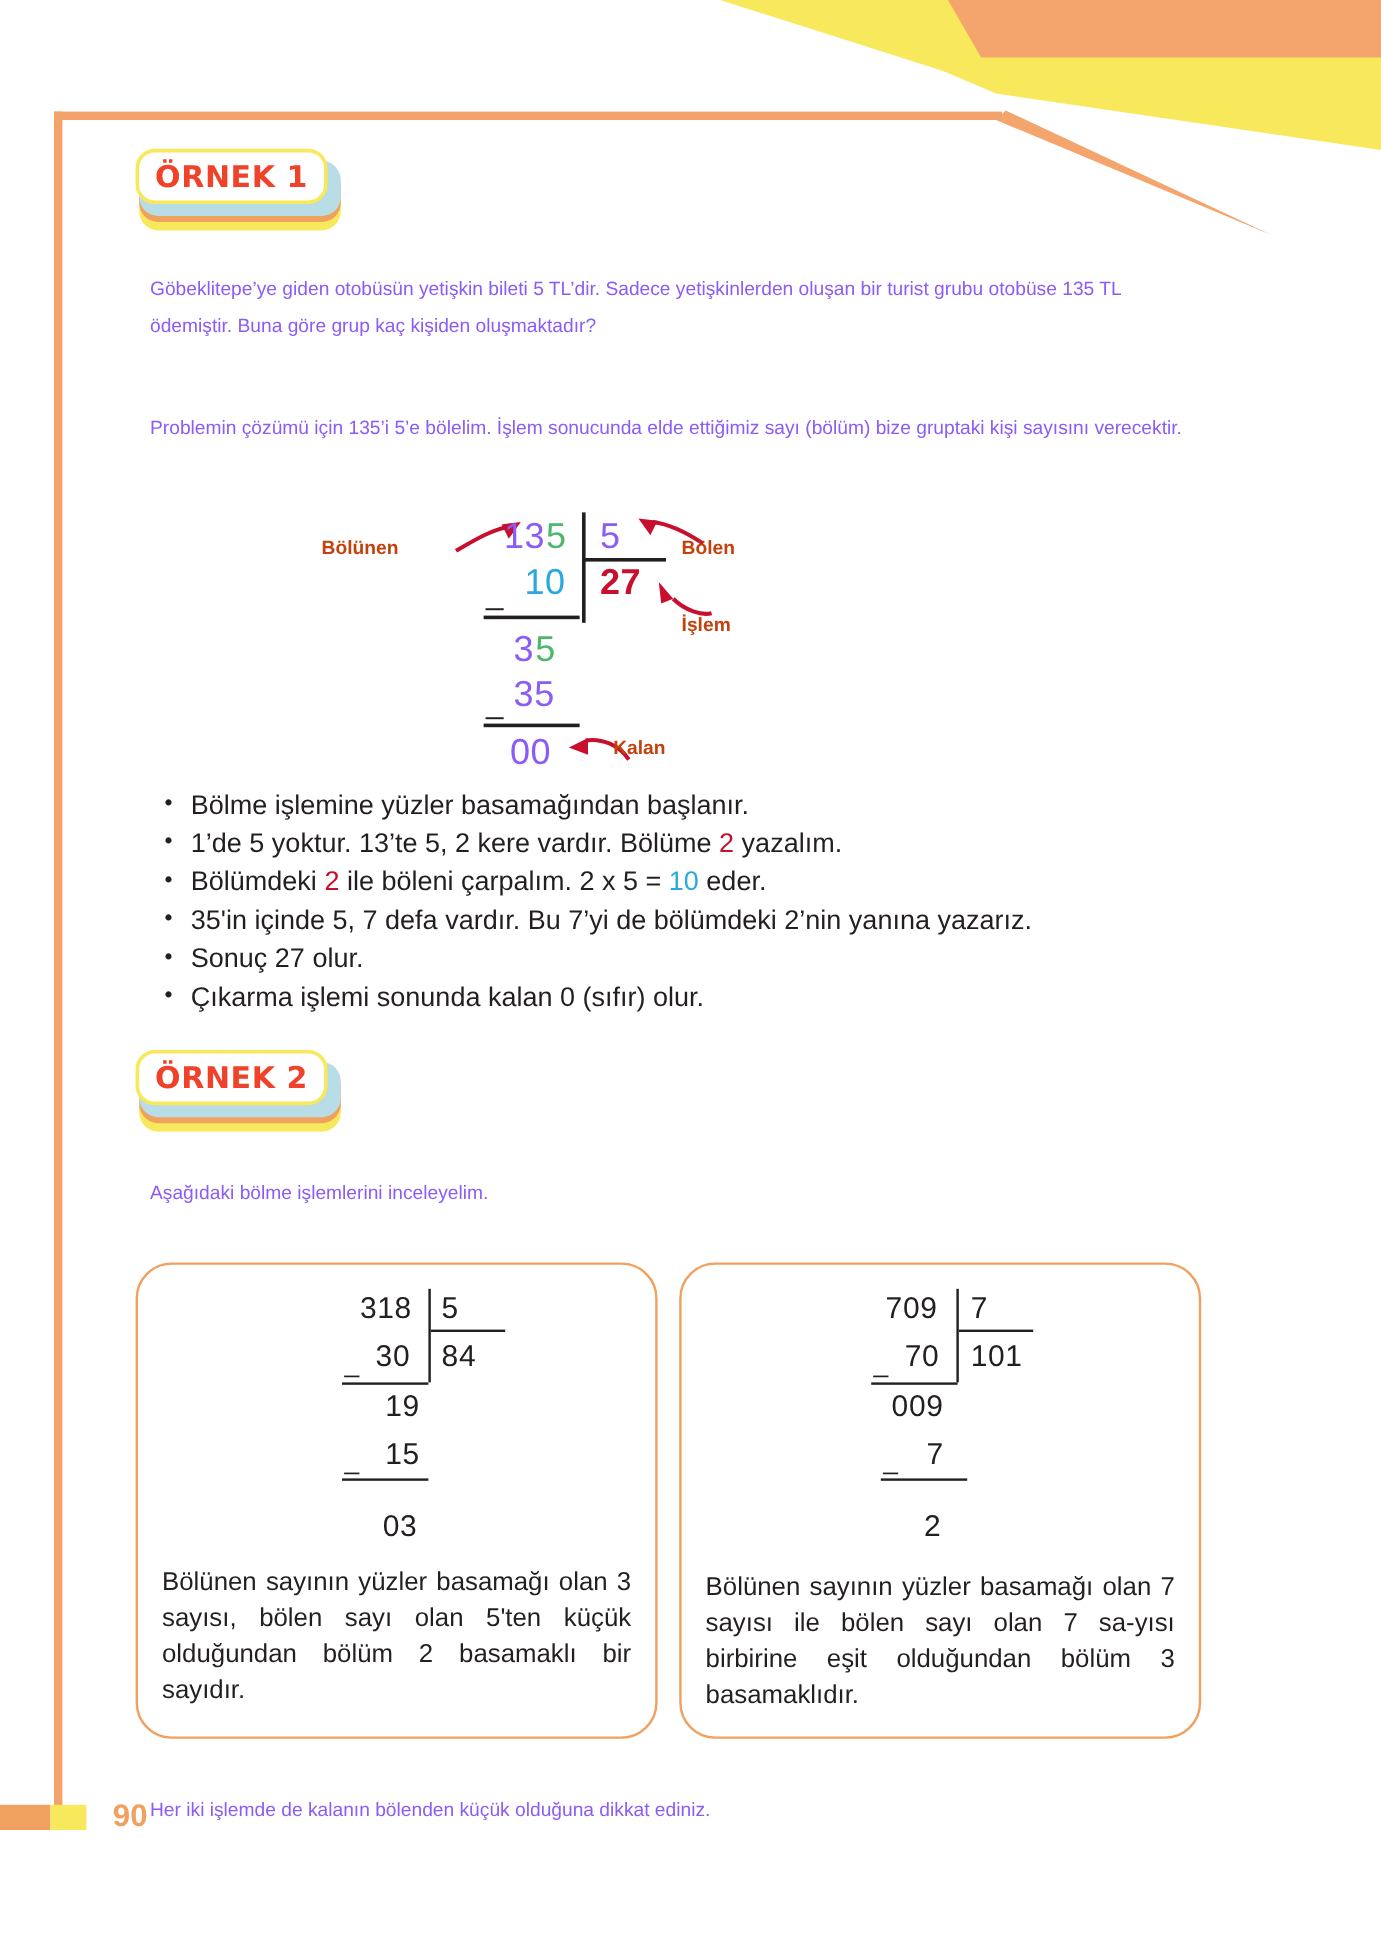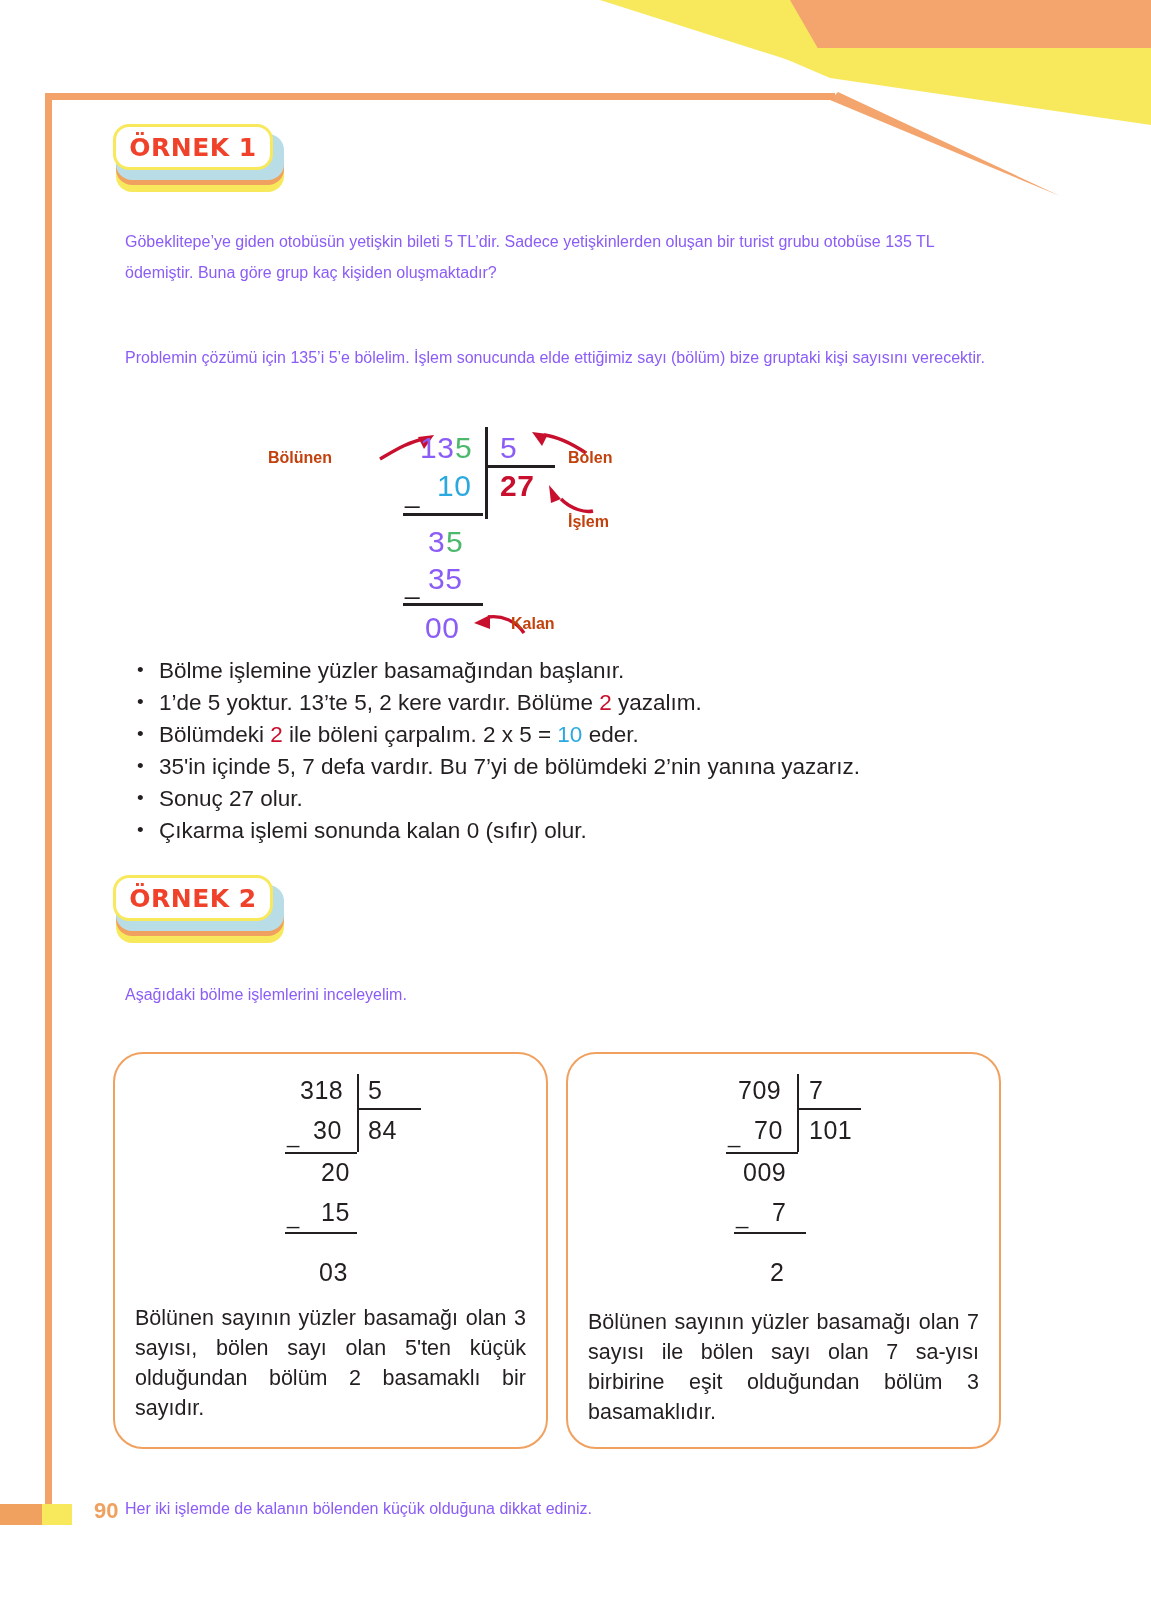--- a/index.html
+++ b/index.html
@@ -223,21 +223,21 @@
     left: 42px;
     top: 1504px;
     width: 30px;
     height: 21px;
     background: #f8e85c;
   }
   .page-number {
     position: absolute;
     left: 94px;
     top: 1498px;
-    font-size: 22px;
+    font-size: 26px;
     font-weight: bold;
     color: #f0a15f;
     font-family: "Liberation Sans", sans-serif;
   }
 </style>
 </head>
 <body>
 
 <div class="page">
 
@@ -356,21 +356,21 @@
           <span class="ex-num" style="left:165px; top:0px;">318</span>
           <div class="ex-rule" style="left:222px; top:-2px; width:2.4px; height:78px;"></div>
           <span class="ex-num" style="left:233px; top:0px;">5</span>
           <div class="ex-rule" style="left:224px; top:32px; width:62px; height:2.4px;"></div>
           <span class="ex-num" style="left:233px; top:40px;">84</span>
 
           <span class="ex-num" style="left:178px; top:40px;">30</span>
           <span class="ex-minus" style="left:152px; top:47px;">_</span>
           <div class="ex-rule" style="left:150px; top:76px; width:72px; height:2.2px;"></div>
 
-          <span class="ex-num" style="left:186px; top:82px;">20</span>
+          <span class="ex-num" style="left:186px; top:82px;">19</span>
           <span class="ex-num" style="left:186px; top:122px;">15</span>
           <span class="ex-minus" style="left:152px; top:128px;">_</span>
           <div class="ex-rule" style="left:150px; top:156px; width:72px; height:2.2px;"></div>
         </div>
         <div style="height:14px;"></div>
         <span class="ex-num" style="position:relative; left:184px; display:inline-block; margin-bottom:2px;">03</span>
         <div style="height:14px;"></div>
         <p class="ex-caption">Bölünen sayının yüzler basamağı olan 3 sayısı, bölen sayı olan 5'ten küçük olduğundan bölüm 2 basamaklı bir sayıdır.</p>
       </div>
 

